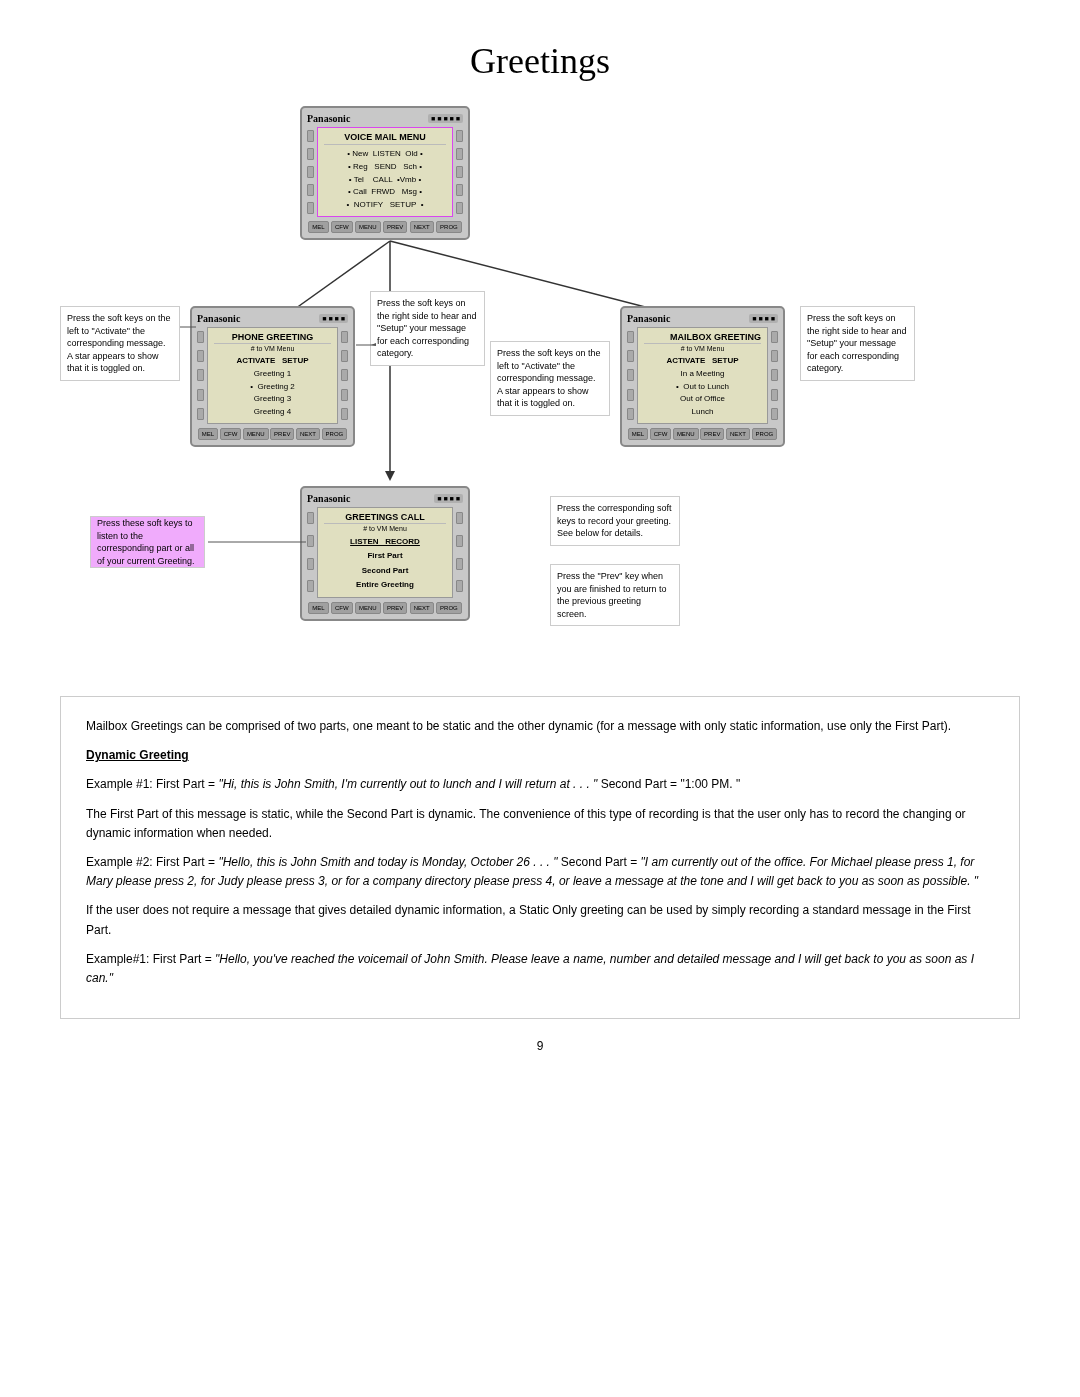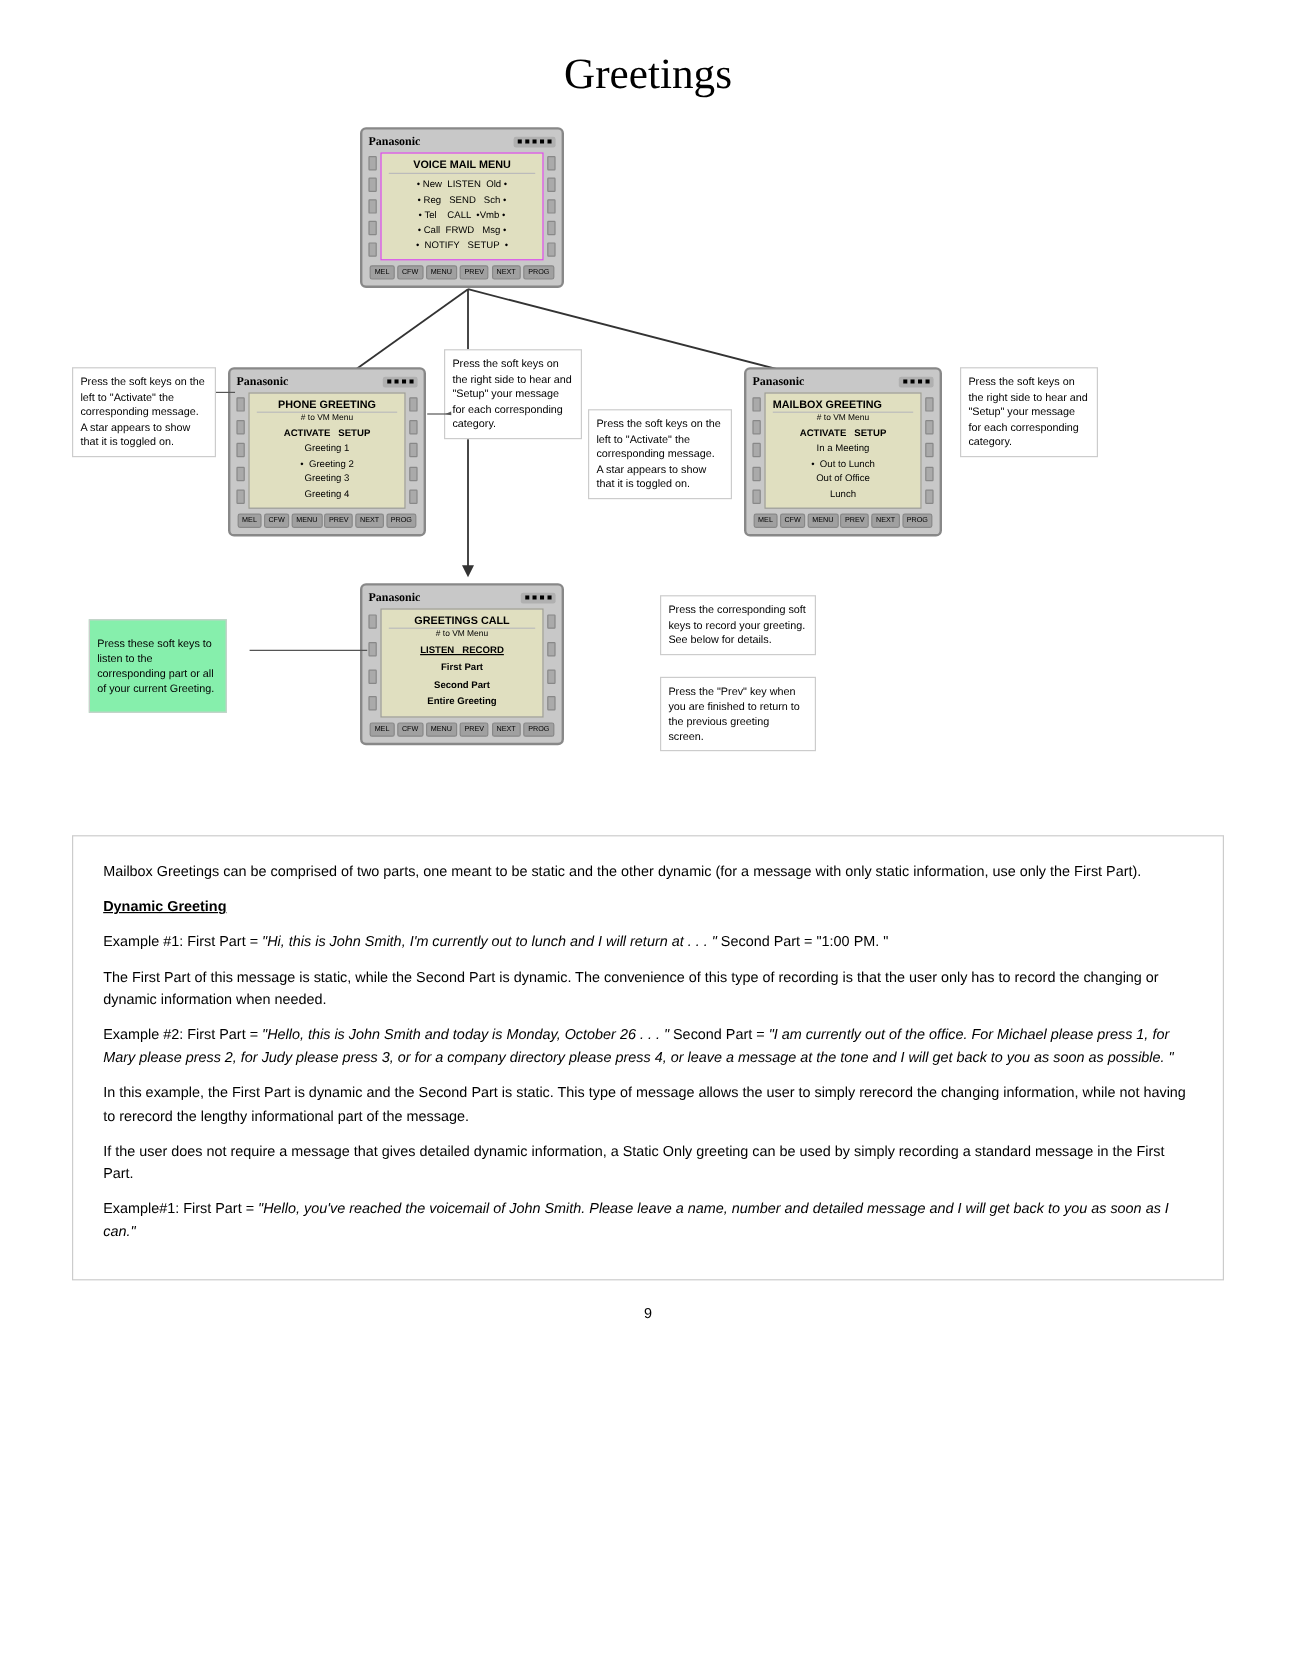--- a/index.html
+++ b/index.html
@@ -183,21 +183,21 @@
         </div>
         <div style="display:flex; align-items:stretch;">
           <div style="display:flex; flex-direction:column; justify-content:space-around; margin-right:3px;">
             <div style="width:7px; height:12px; background:#aaa; border:1px solid #888; border-radius:1px; margin:2px 0;"></div>
             <div style="width:7px; height:12px; background:#aaa; border:1px solid #888; border-radius:1px; margin:2px 0;"></div>
             <div style="width:7px; height:12px; background:#aaa; border:1px solid #888; border-radius:1px; margin:2px 0;"></div>
             <div style="width:7px; height:12px; background:#aaa; border:1px solid #888; border-radius:1px; margin:2px 0;"></div>
             <div style="width:7px; height:12px; background:#aaa; border:1px solid #888; border-radius:1px; margin:2px 0;"></div>
           </div>
           <div style="background:#e0dfc0; border:1px solid #999; flex:1; padding:4px 6px;">
-            <div style="font-size:9px; font-weight:bold; text-align:left; border-bottom:1px solid #bbb; margin-bottom:1px; padding-bottom:1px;">MAILBOX GREETING</div>
+            <div style="font-size:9px; font-weight:bold; text-align:right; border-bottom:1px solid #bbb; margin-bottom:1px; padding-bottom:1px;">MAILBOX GREETING</div>
             <div style="font-size:7px; text-align:center; margin-bottom:3px;"># to VM Menu</div>
             <div style="font-size:8px; line-height:1.6; text-align:center;">
               <div style="font-weight:bold;">ACTIVATE &nbsp; SETUP</div>
               <div>In a Meeting</div>
               <div>• &nbsp;Out to Lunch</div>
               <div>Out of Office</div>
               <div>Lunch</div>
             </div>
           </div>
           <div style="display:flex; flex-direction:column; justify-content:space-around; margin-left:3px;">
@@ -278,21 +278,21 @@
       </svg>
 
     <div style="position:absolute; left:430px; top:245px; width:120px; border:1px solid #ccc; background:#fff; padding:5px 6px; font-size:9px; line-height:1.4;">
       Press the soft keys on the left to "Activate" the corresponding message. A star appears to show that it is toggled on.
     </div>
 
     <div style="position:absolute; left:740px; top:210px; width:115px; border:1px solid #ccc; background:#fff; padding:5px 6px; font-size:9px; line-height:1.4;">
       Press the soft keys on the right side to hear and "Setup" your message for each corresponding category.
     </div>
 
-    <div style="position:absolute; left:14px; top:420px; width:115px; border:1px solid #ccc; background:#86efac; padding:13px 6px; font-size:9px; line-height:1.4;">
+    <div style="position:absolute; left:30px; top:420px; width:115px; border:1px solid #ccc; background:#f0abfc; padding:0 6px; font-size:9px; line-height:1.4;">
       Press these soft keys to listen to the corresponding part or all of your current Greeting.
     </div>
 
     <svg style="position:absolute; top:445px; left:148px; width:98px; height:2px; overflow:visible;" viewBox="0 0 98 2">
         <line x1="0" y1="1" x2="98" y2="1" stroke="#555" stroke-width="1"></line>
       </svg>
 
     <div style="position:absolute; left:490px; top:400px; width:130px; border:1px solid #ccc; background:#fff; padding:5px 6px; font-size:9px; line-height:1.4;">
       Press the corresponding soft keys to record your greeting. See below for details.
     </div>
@@ -313,21 +313,20 @@
     <p>
       <span>Example #1:   First Part = </span><span class="italic-text">"Hi, this is John Smith, I'm currently out to lunch and I will return at . . . "</span><span>  Second Part =  "1:00 PM. "</span>
     </p>
 
     <p>The First Part of this message is static, while the Second Part is dynamic. The convenience of this type of recording is that the user only has to record the changing or dynamic information when needed.</p>
 
     <p>
       <span>Example #2:   First Part = </span><span class="italic-text">"Hello, this is John Smith and today is Monday, October 26 . . . "</span><span>  Second Part = </span><span class="italic-text">"I am currently out of the office. For Michael please press 1, for Mary please press 2, for Judy please press 3, or for a company directory please press 4, or leave a message at the tone and I will get back to you as soon as possible. "</span>
     </p>
 
-    <p>In this example, the First Part is dynamic and the Second Part is static. This type of message allows the user to simply rerecord the changing information, while not having to rerecord the lengthy informational part of the message.</p>
 
 
     <p>If the user does not require a message that gives detailed dynamic information, a Static Only greeting can be used by simply recording a standard message in the First Part.</p>
 
     <p>
       <span>Example#1:  First Part = </span><span class="italic-text">"Hello, you've reached the voicemail of John Smith.  Please leave a name, number and detailed message and I will get back to you as soon as I can."</span>
     </p>
   </div>
 
   <div class="page-number">9</div>

